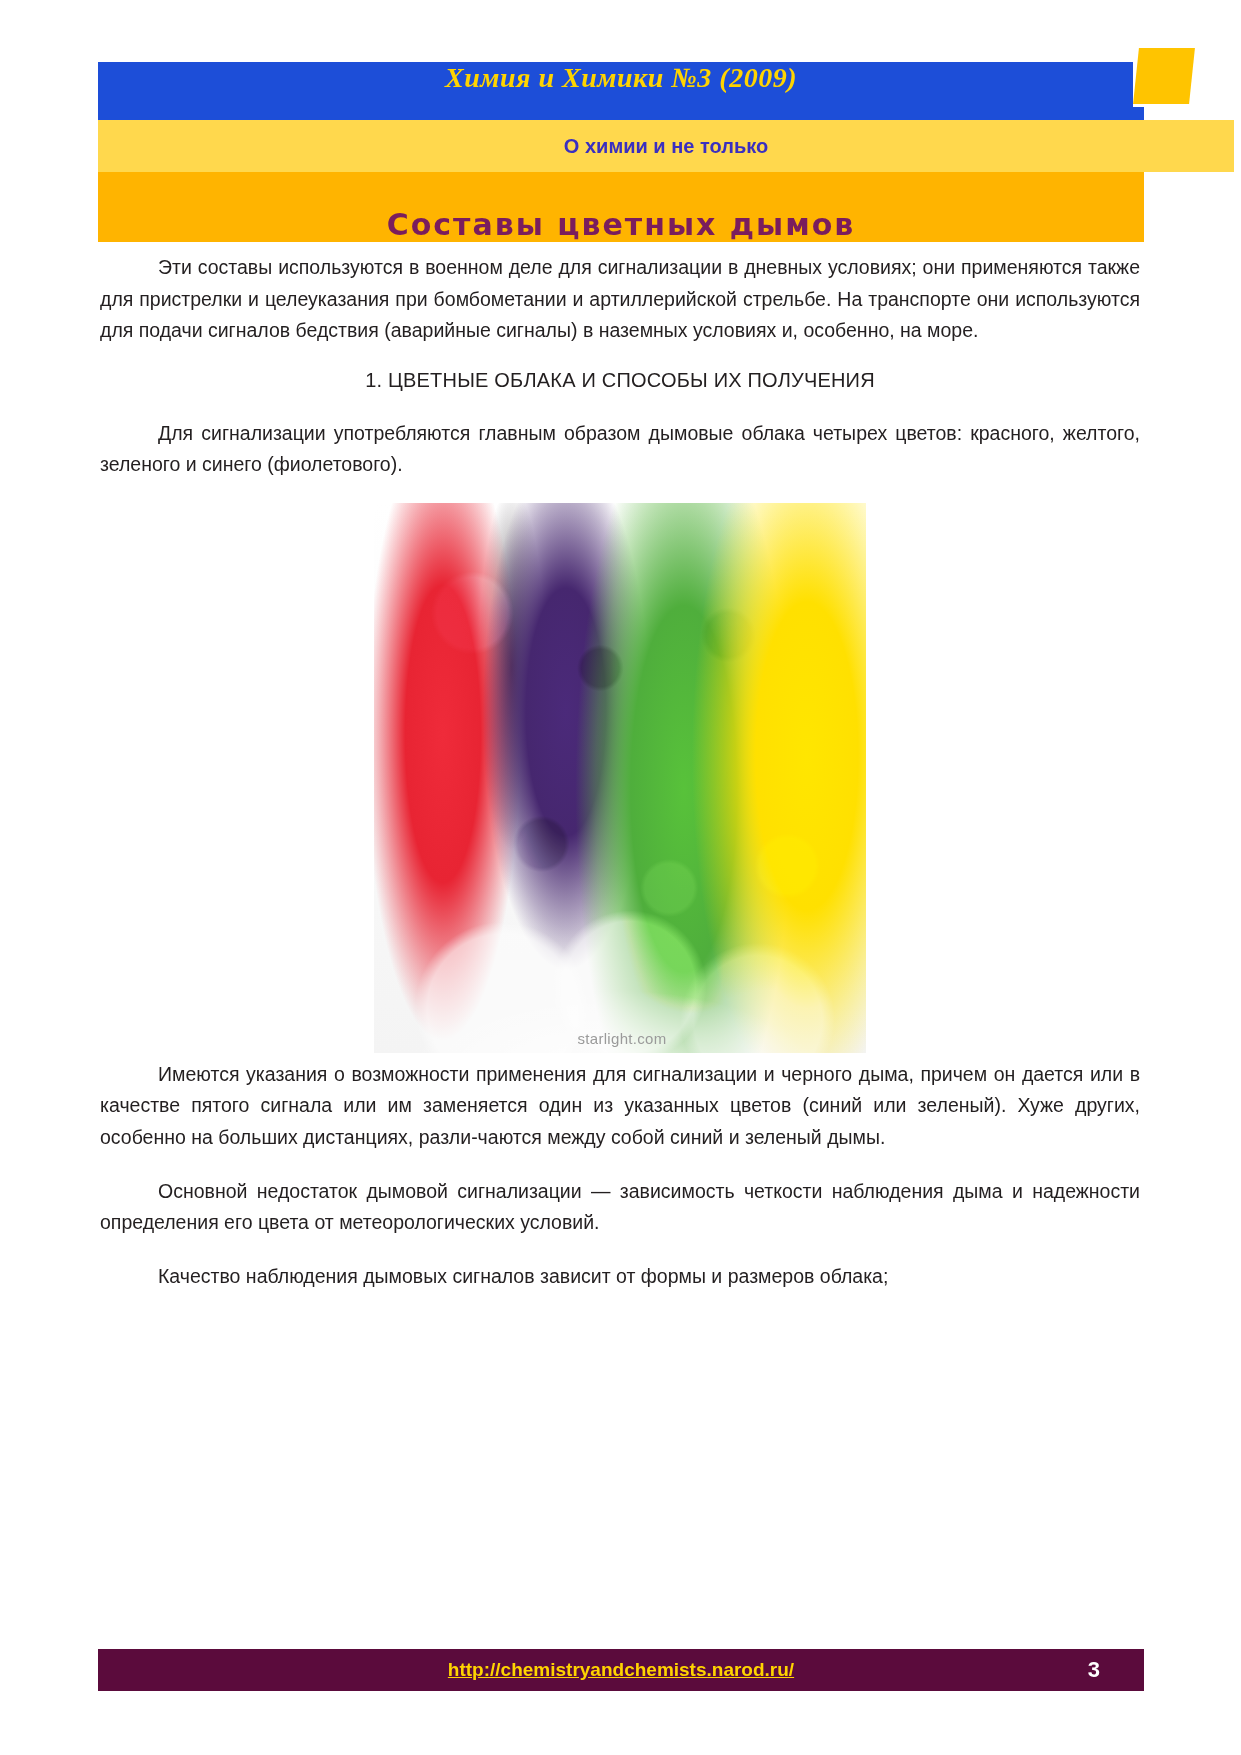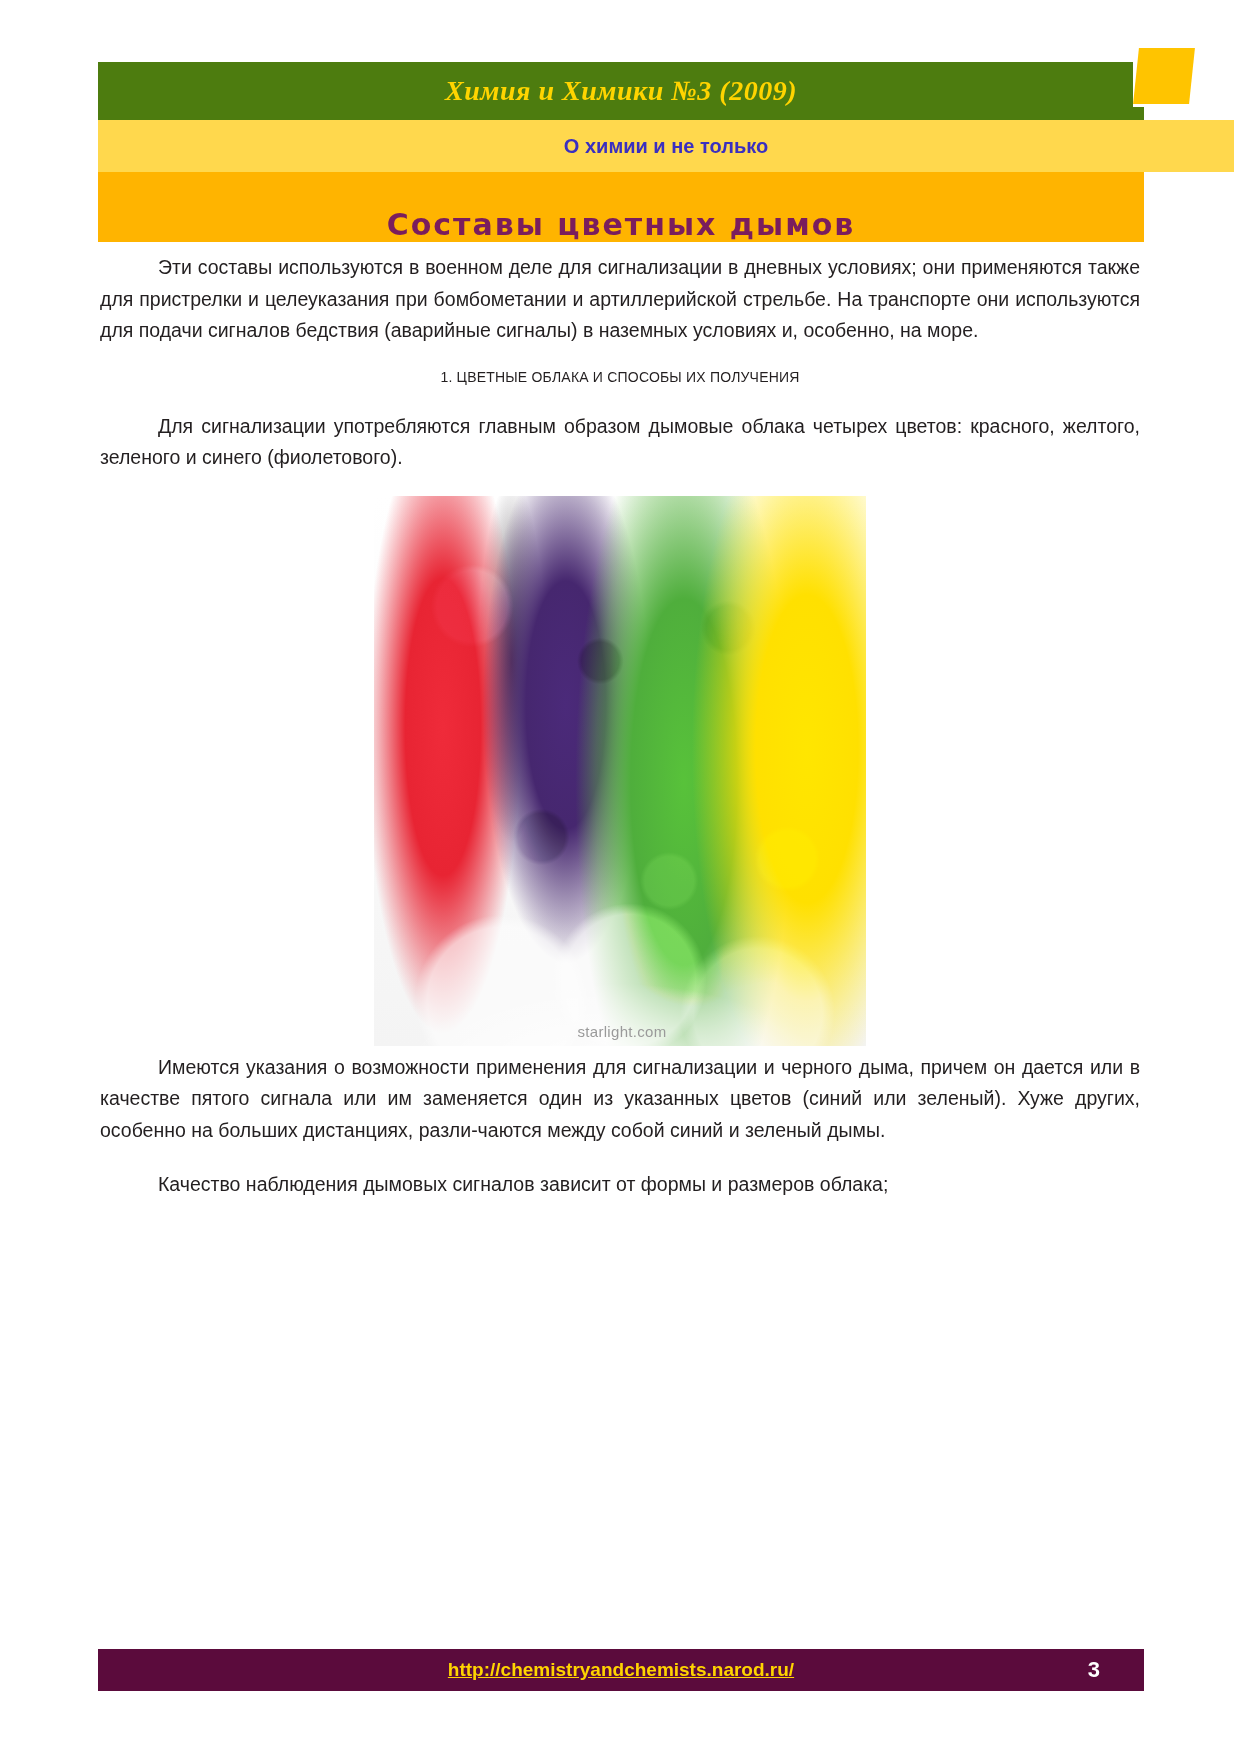--- a/index.html
+++ b/index.html
@@ -21,23 +21,22 @@
     background: #ffffff;
   }
 
   
   .masthead {
     position: absolute;
     left: 98px;
     top: 62px;
     width: 1046px;
     height: 58px;
-    background: #4d7c0f;
-    display: flex;
-    align-items: center;
+    background: #1d4ed8;
+    display: flex;
     justify-content: center;
   }
   .masthead-title {
     font-family: "Liberation Serif", serif;
     font-style: italic;
     font-weight: bold;
     font-size: 28px;
     color: #ffd400;
     letter-spacing: 0.5px;
     white-space: nowrap;
@@ -109,21 +108,21 @@
   p.para {
     margin: 0 0 22px 0;
     font-size: 19.5px;
     line-height: 1.62;
     text-align: justify;
     text-indent: 58px;
     color: #231f20;
   }
   h2.section {
     margin: 16px 0 26px 0;
-    font-size: 14px;
+    font-size: 20px;
     font-weight: normal;
     text-align: center;
     color: #231f20;
     letter-spacing: 0.2px;
   }
 
   
   .figure {
     margin: 8px auto 6px auto;
     width: 492px;
@@ -237,20 +236,21 @@
     <p class="para">Для сигнализации употребляются главным образом дымовые облака четырех цветов: красного, желтого, зеленого и синего (фиолетового).</p>
 
     <div class="figure">
       <div class="smoke"></div>
       <div class="smoke-texture"></div>
       <div class="figure-credit">starlight.com</div>
     </div>
 
     <p class="para">Имеются указания о возможности применения для сигнализации и черного дыма, причем он дается или в качестве пятого сигнала или им заменяется один из указанных цветов (синий или зеленый). Хуже других, особенно на больших дистанциях, разли-чаются между собой синий и зеленый дымы.</p>
 
+    <p class="para">Основной недостаток дымовой сигнализации — зависимость четкости наблюдения дыма и надежности определения его цвета от метеорологических условий.</p>
 
     <p class="para">Качество наблюдения дымовых сигналов зависит от формы и размеров облака;</p>
 
   </div>
 
   <div class="footer">
     <a class="footer-url" href="#">http://chemistryandchemists.narod.ru/</a>
     <div class="footer-page">3</div>
   </div>
 

